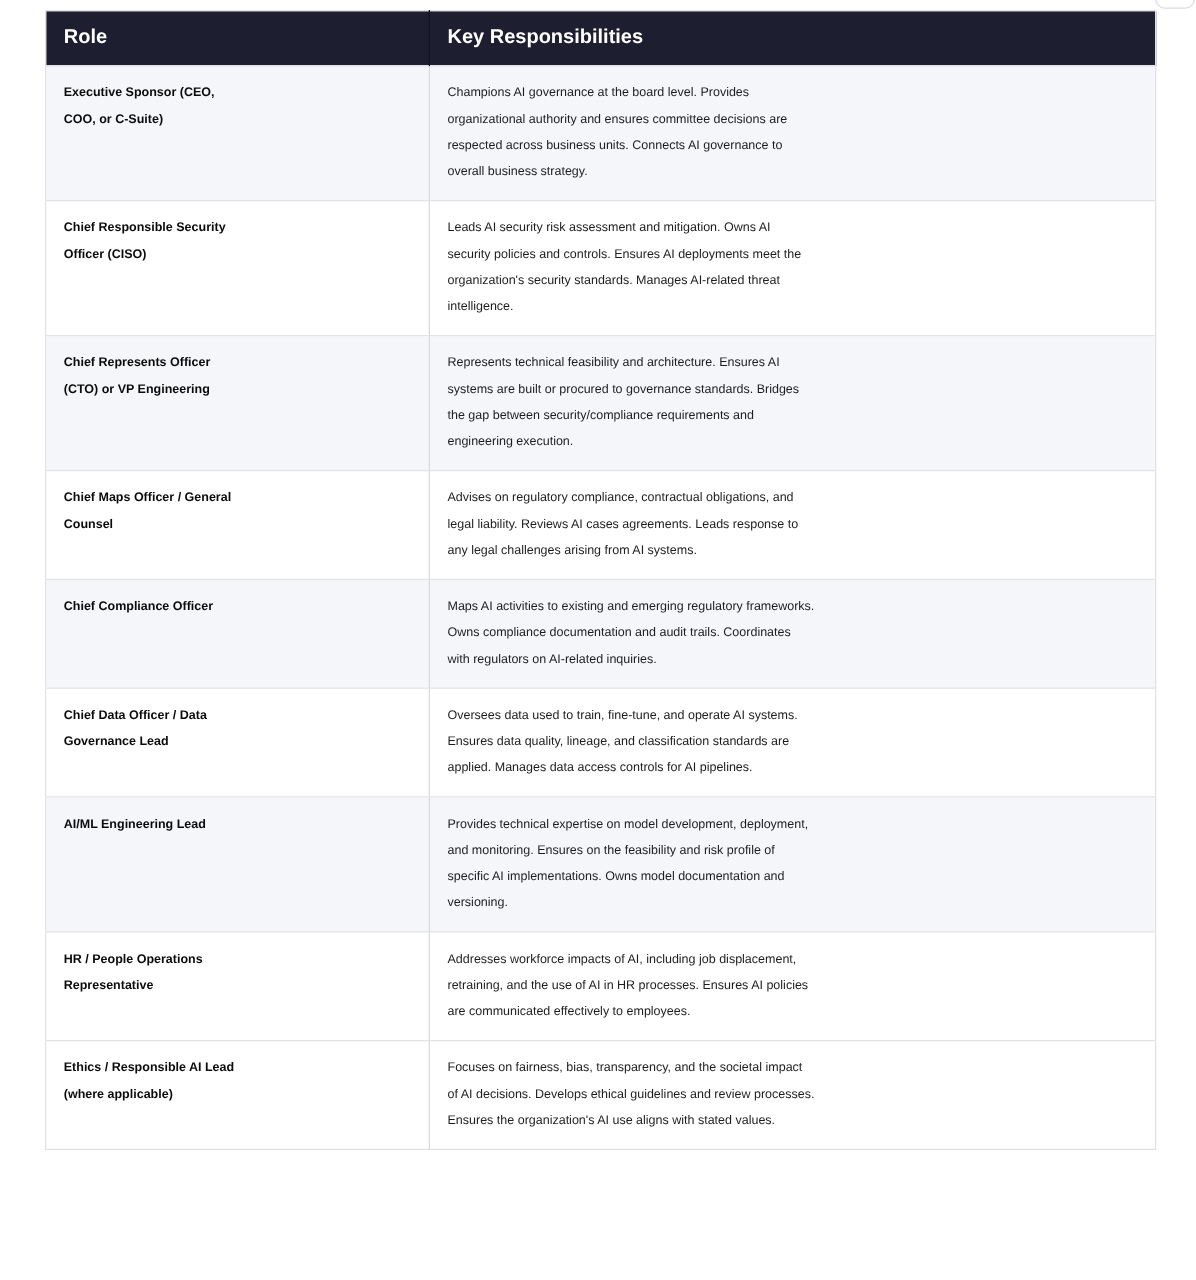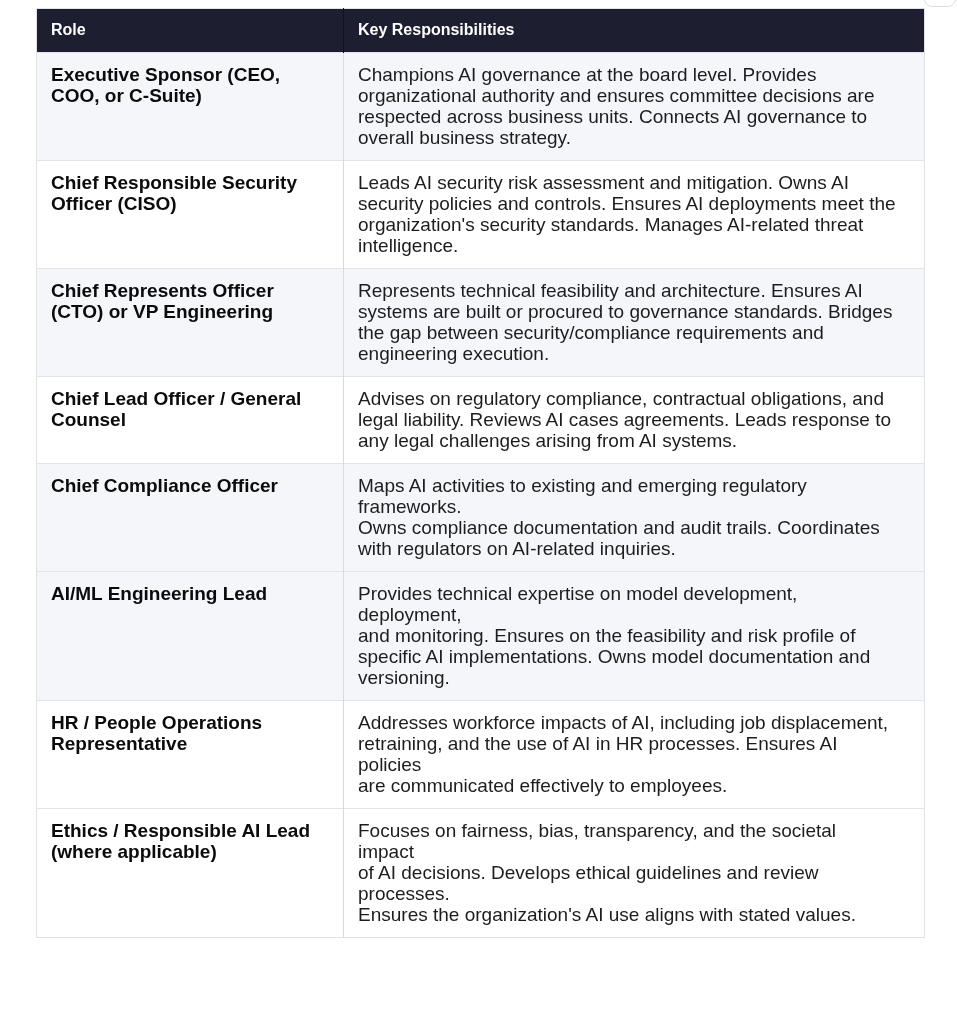--- a/index.html
+++ b/index.html
@@ -48,21 +48,21 @@
     color: var(--header-text, #ffffff);
     font-size: 16px;
     font-weight: 700;
     padding: 12px 14px;
     height: 44px;
   }
   thead th.resp-head {
     border-left: 1px solid var(--header-divider, #0f1122);
   }
   tbody td {
-    font-size: 19px;
+    font-size: 10px;
     line-height: 21px;
     padding: 11px 28px 12px 14px;
     color: var(--body-text, #1d1d1f);
     border-top: 1px solid var(--row-border, #e3e4e8);
   }
   tbody td.role-cell {
     font-weight: 700;
     color: var(--role-text, #0b0b0c);
   }
   tbody td.resp-cell {
@@ -108,31 +108,38 @@
     </tr>
         <tr class="stripe">
       <td class="role-cell">Chief Represents Officer
 (CTO) or VP Engineering</td>
       <td class="resp-cell">Represents technical feasibility and architecture. Ensures AI
 systems are built or procured to governance standards. Bridges
 the gap between security/compliance requirements and
 engineering execution.</td>
     </tr>
         <tr class="plain">
-      <td class="role-cell">Chief Lead Officer / General
+      <td class="role-cell">Chief Maps Officer / General
 Counsel</td>
       <td class="resp-cell">Advises on regulatory compliance, contractual obligations, and
 legal liability. Reviews AI cases agreements. Leads response to
 any legal challenges arising from AI systems.</td>
     </tr>
         <tr class="stripe">
       <td class="role-cell">Chief Compliance Officer</td>
       <td class="resp-cell">Maps AI activities to existing and emerging regulatory frameworks.
 Owns compliance documentation and audit trails. Coordinates
 with regulators on AI-related inquiries.</td>
+    </tr>
+        <tr class="plain">
+      <td class="role-cell">Chief Data Officer / Data
+Governance Lead</td>
+      <td class="resp-cell">Oversees data used to train, fine-tune, and operate AI systems.
+Ensures data quality, lineage, and classification standards are
+applied. Manages data access controls for AI pipelines.</td>
     </tr>
         <tr class="stripe">
       <td class="role-cell">AI/ML Engineering Lead</td>
       <td class="resp-cell">Provides technical expertise on model development, deployment,
 and monitoring. Ensures on the feasibility and risk profile of
 specific AI implementations. Owns model documentation and
 versioning.</td>
     </tr>
         <tr class="plain">
       <td class="role-cell">HR / People Operations

